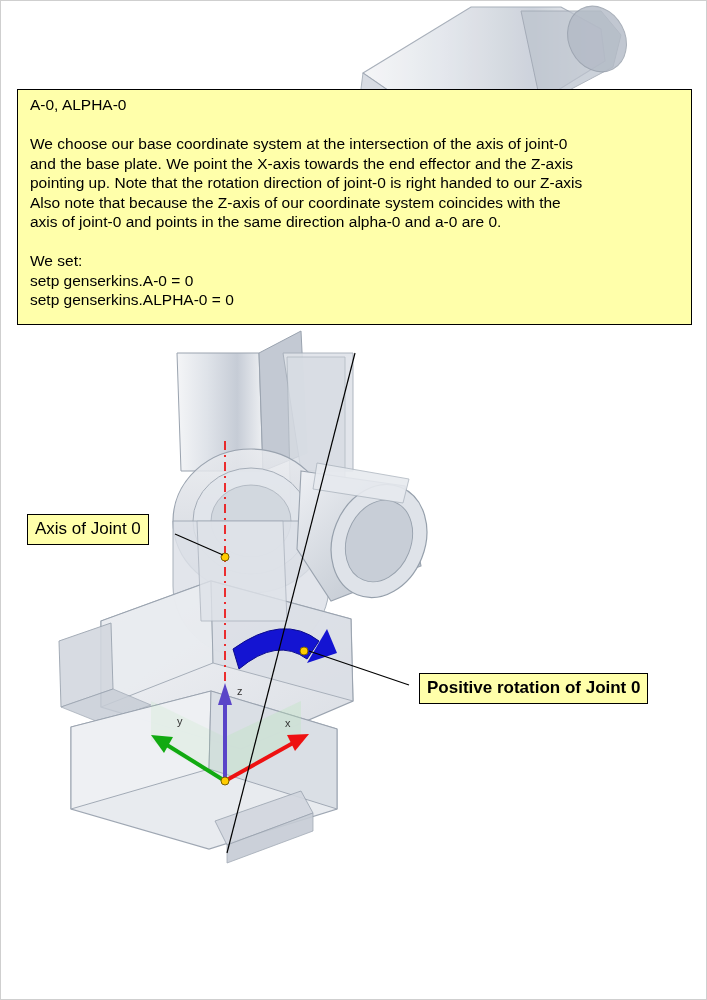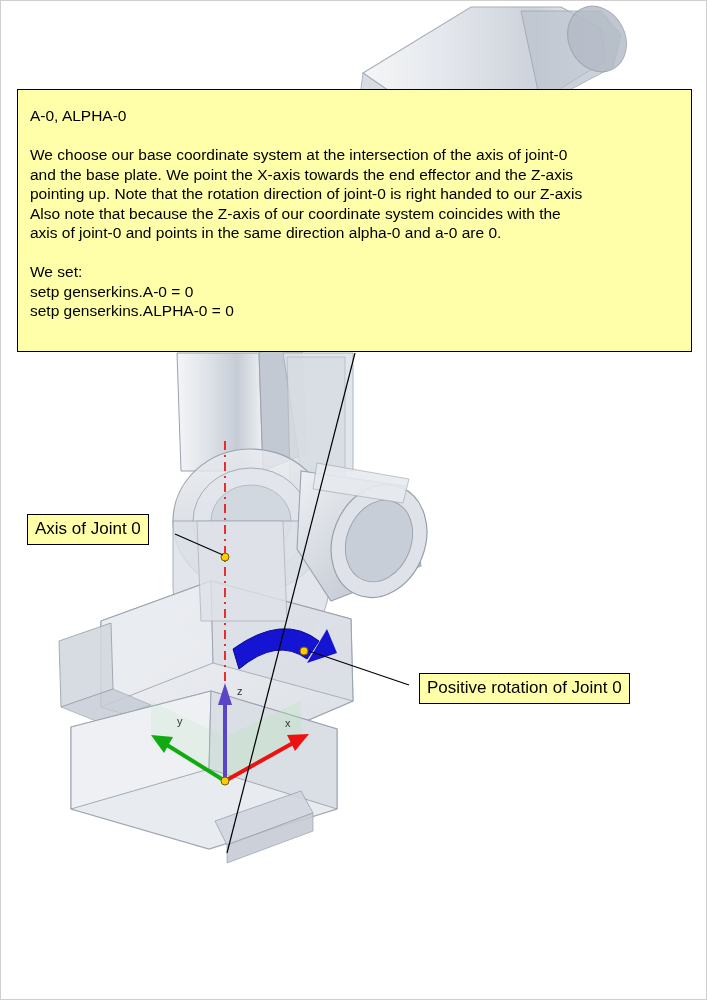--- a/index.html
+++ b/index.html
@@ -33,40 +33,41 @@
     position: absolute;
     background: #ffffaa;
     border: 1px solid #000000;
     box-sizing: border-box;
     color: #000000;
   }
   .callout-main {
     left: 16px;
     top: 88px;
     width: 675px;
-    height: 263px;
-    padding: 16px 12px;
+    height: 236px;
+    padding: 5px 12px;
     font-size: 15.5px;
     line-height: 19.5px;
     white-space: pre-wrap;
   }
   .callout-small {
     padding: 3px 7px 4px 7px;
     font-size: 17px;
     line-height: 22px;
     white-space: nowrap;
     margin-left: 8px;
   }
   .callout-axis {
     left: 18px;
     top: 513px;
   }
   .callout-rot {
     left: 410px;
     top: 672px;
+    font-weight: bold;
   }
 </style>
 </head>
 <body>
 
 <div id="page">
 
   <svg class="robot-layer" viewBox="0 0 707 1000">
     <defs>
       <linearGradient id="gMetal" x1="0" y1="0" x2="1" y2="0">

